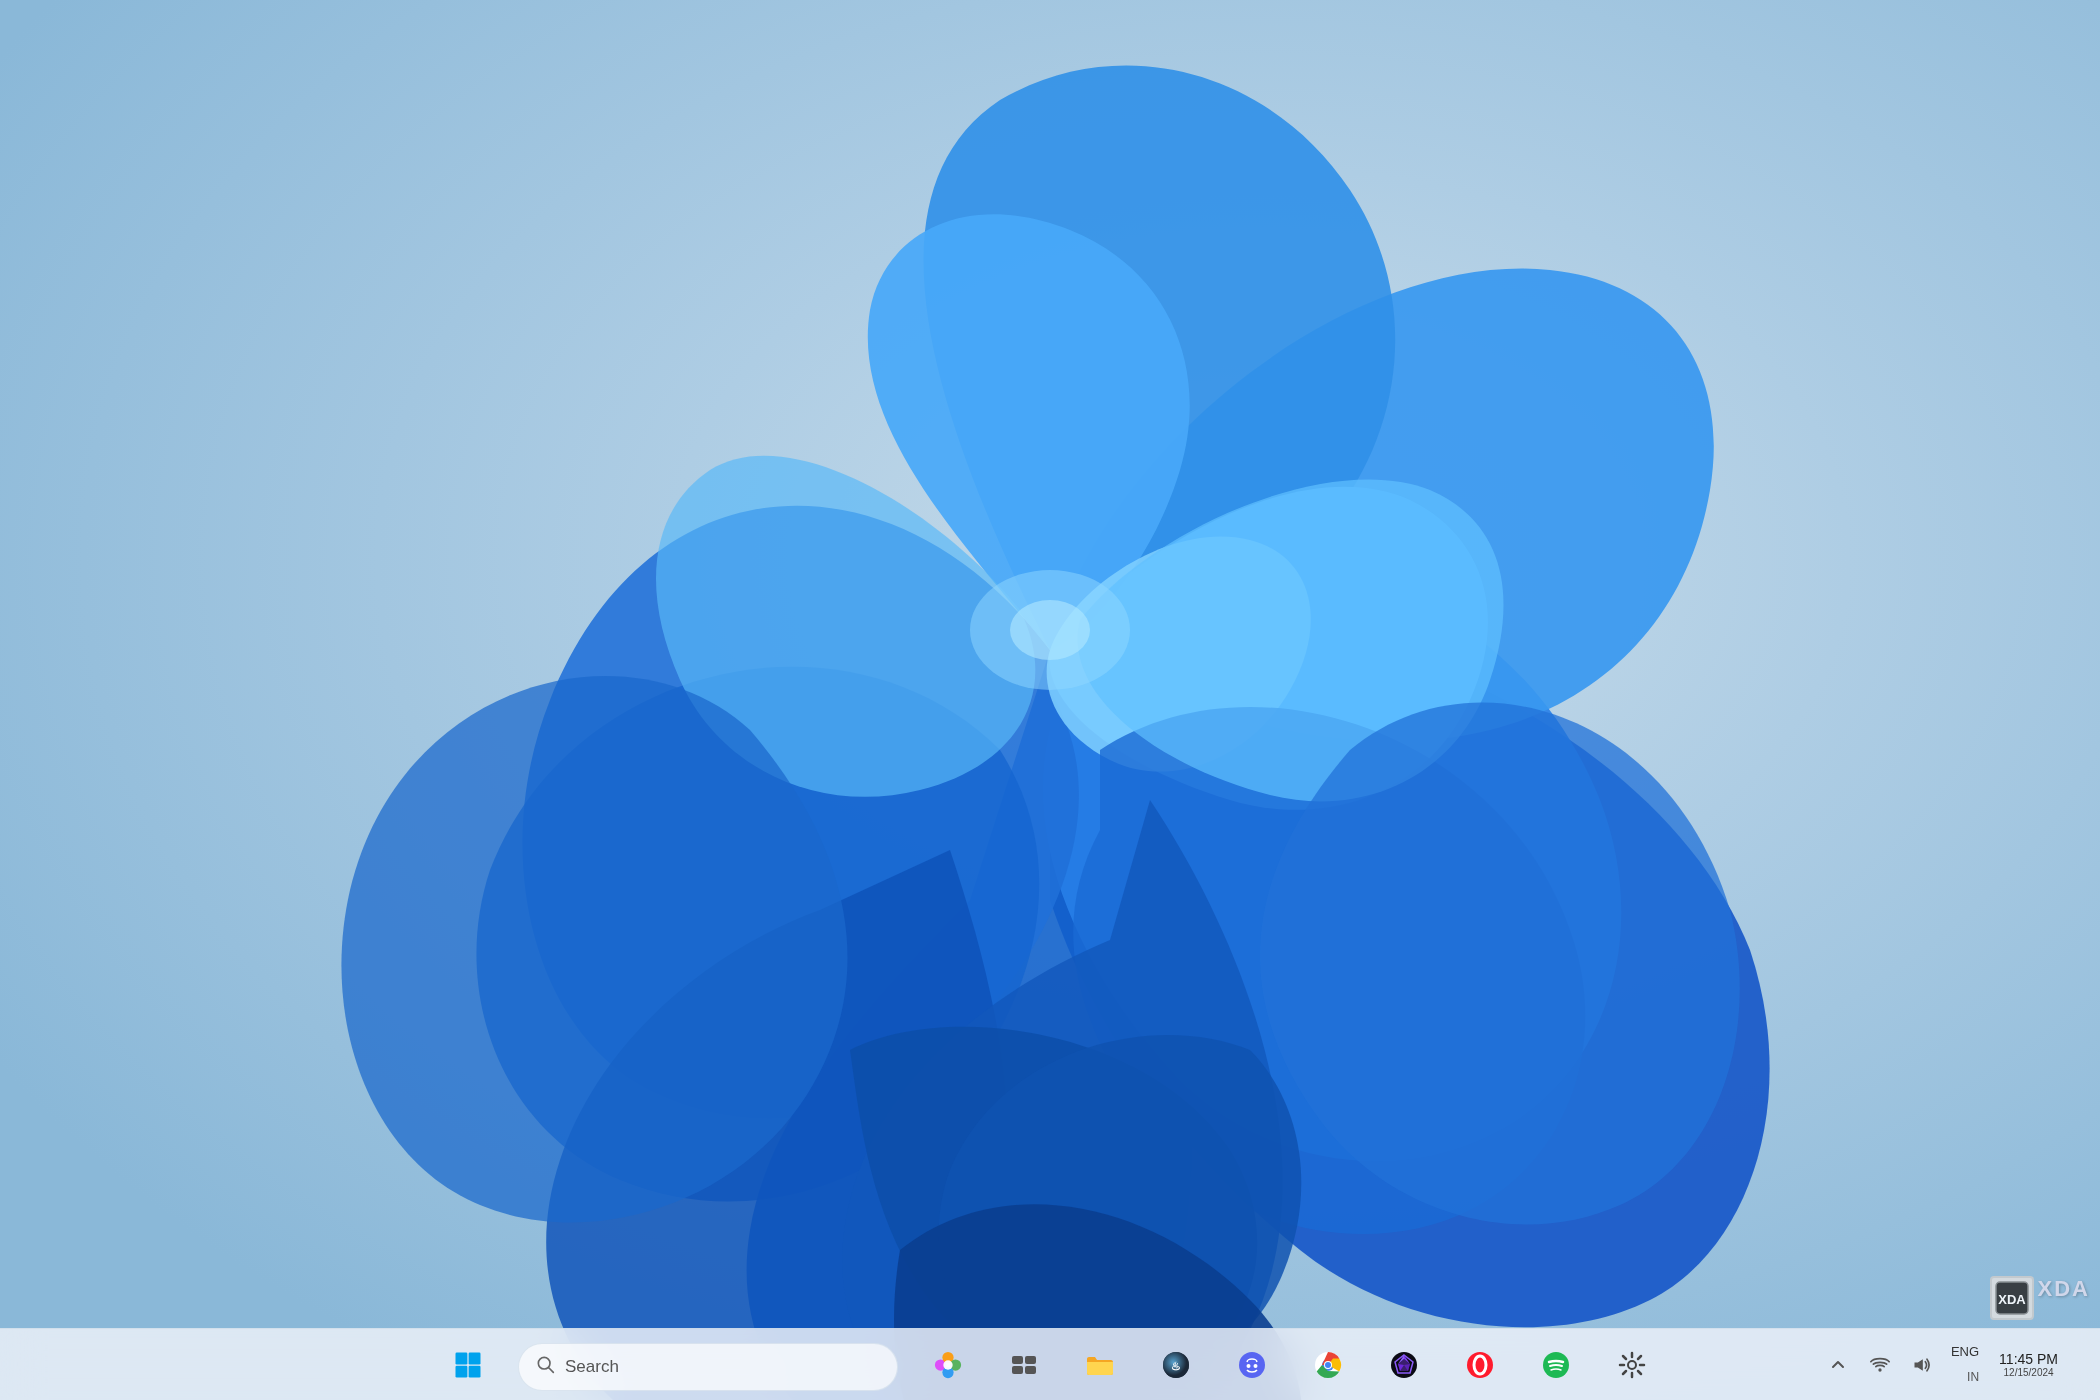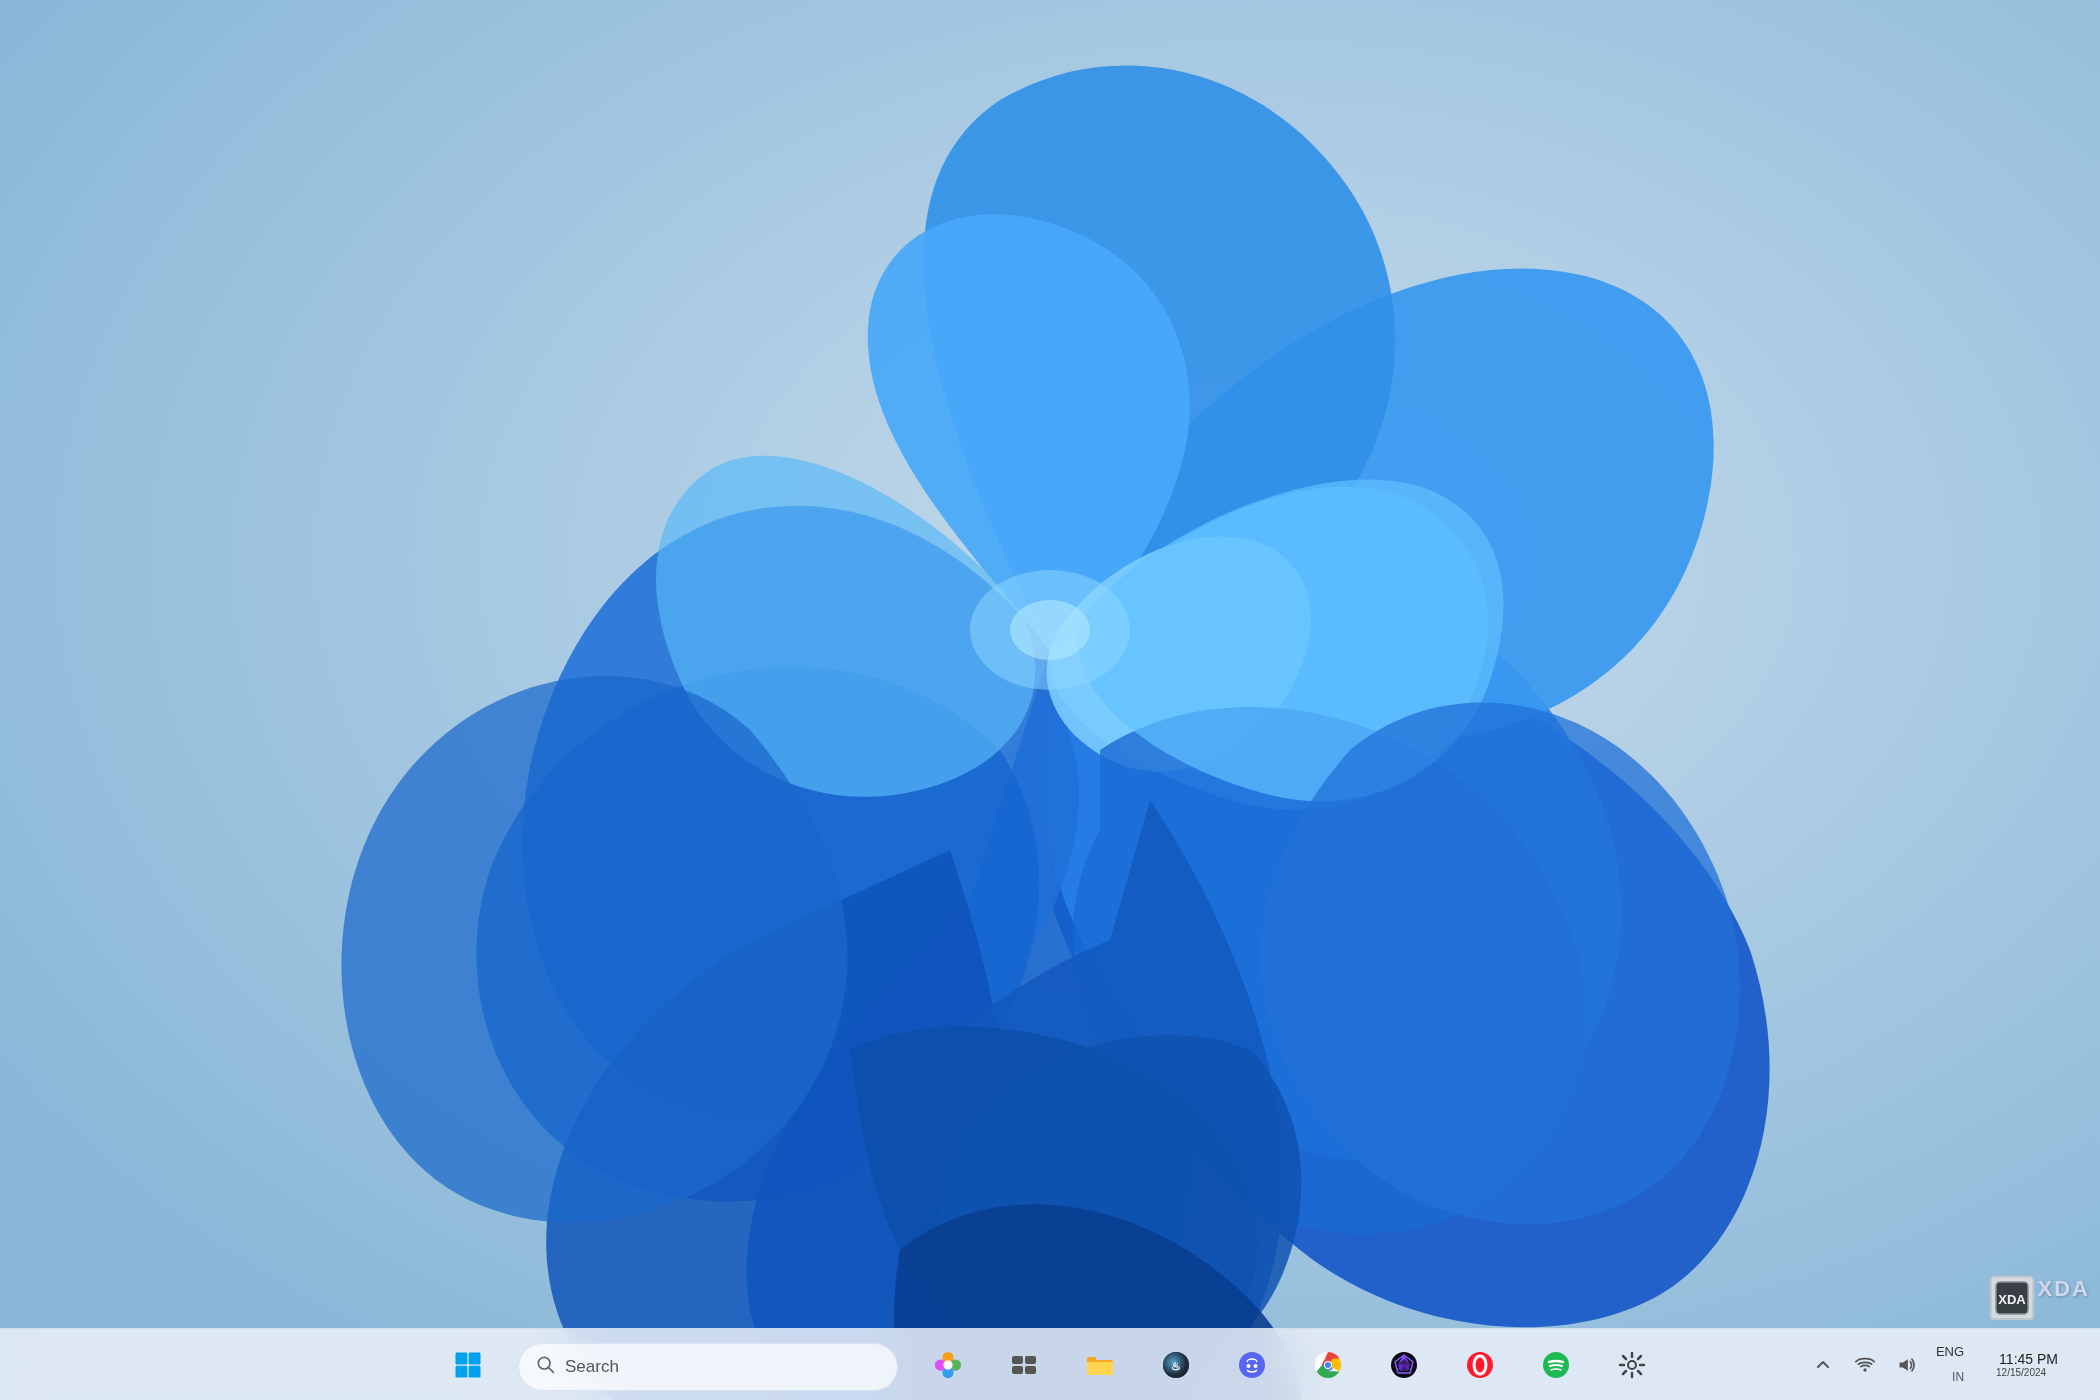--- a/index.html
+++ b/index.html
@@ -128,21 +128,20 @@
       padding: 0 10px;
       cursor: pointer;
       height: 52px;
       border-radius: 6px;
     }
 
     .clock-time {
       font-size: 14px;
       color: #222;
       font-weight: 400;
-      margin-left: 15px;
     }
     .clock-date {
       font-size: 10px;
       color: #444;
     }
 
     #lang-area {
       display: flex;
       flex-direction: column;
       align-items: flex-end;

